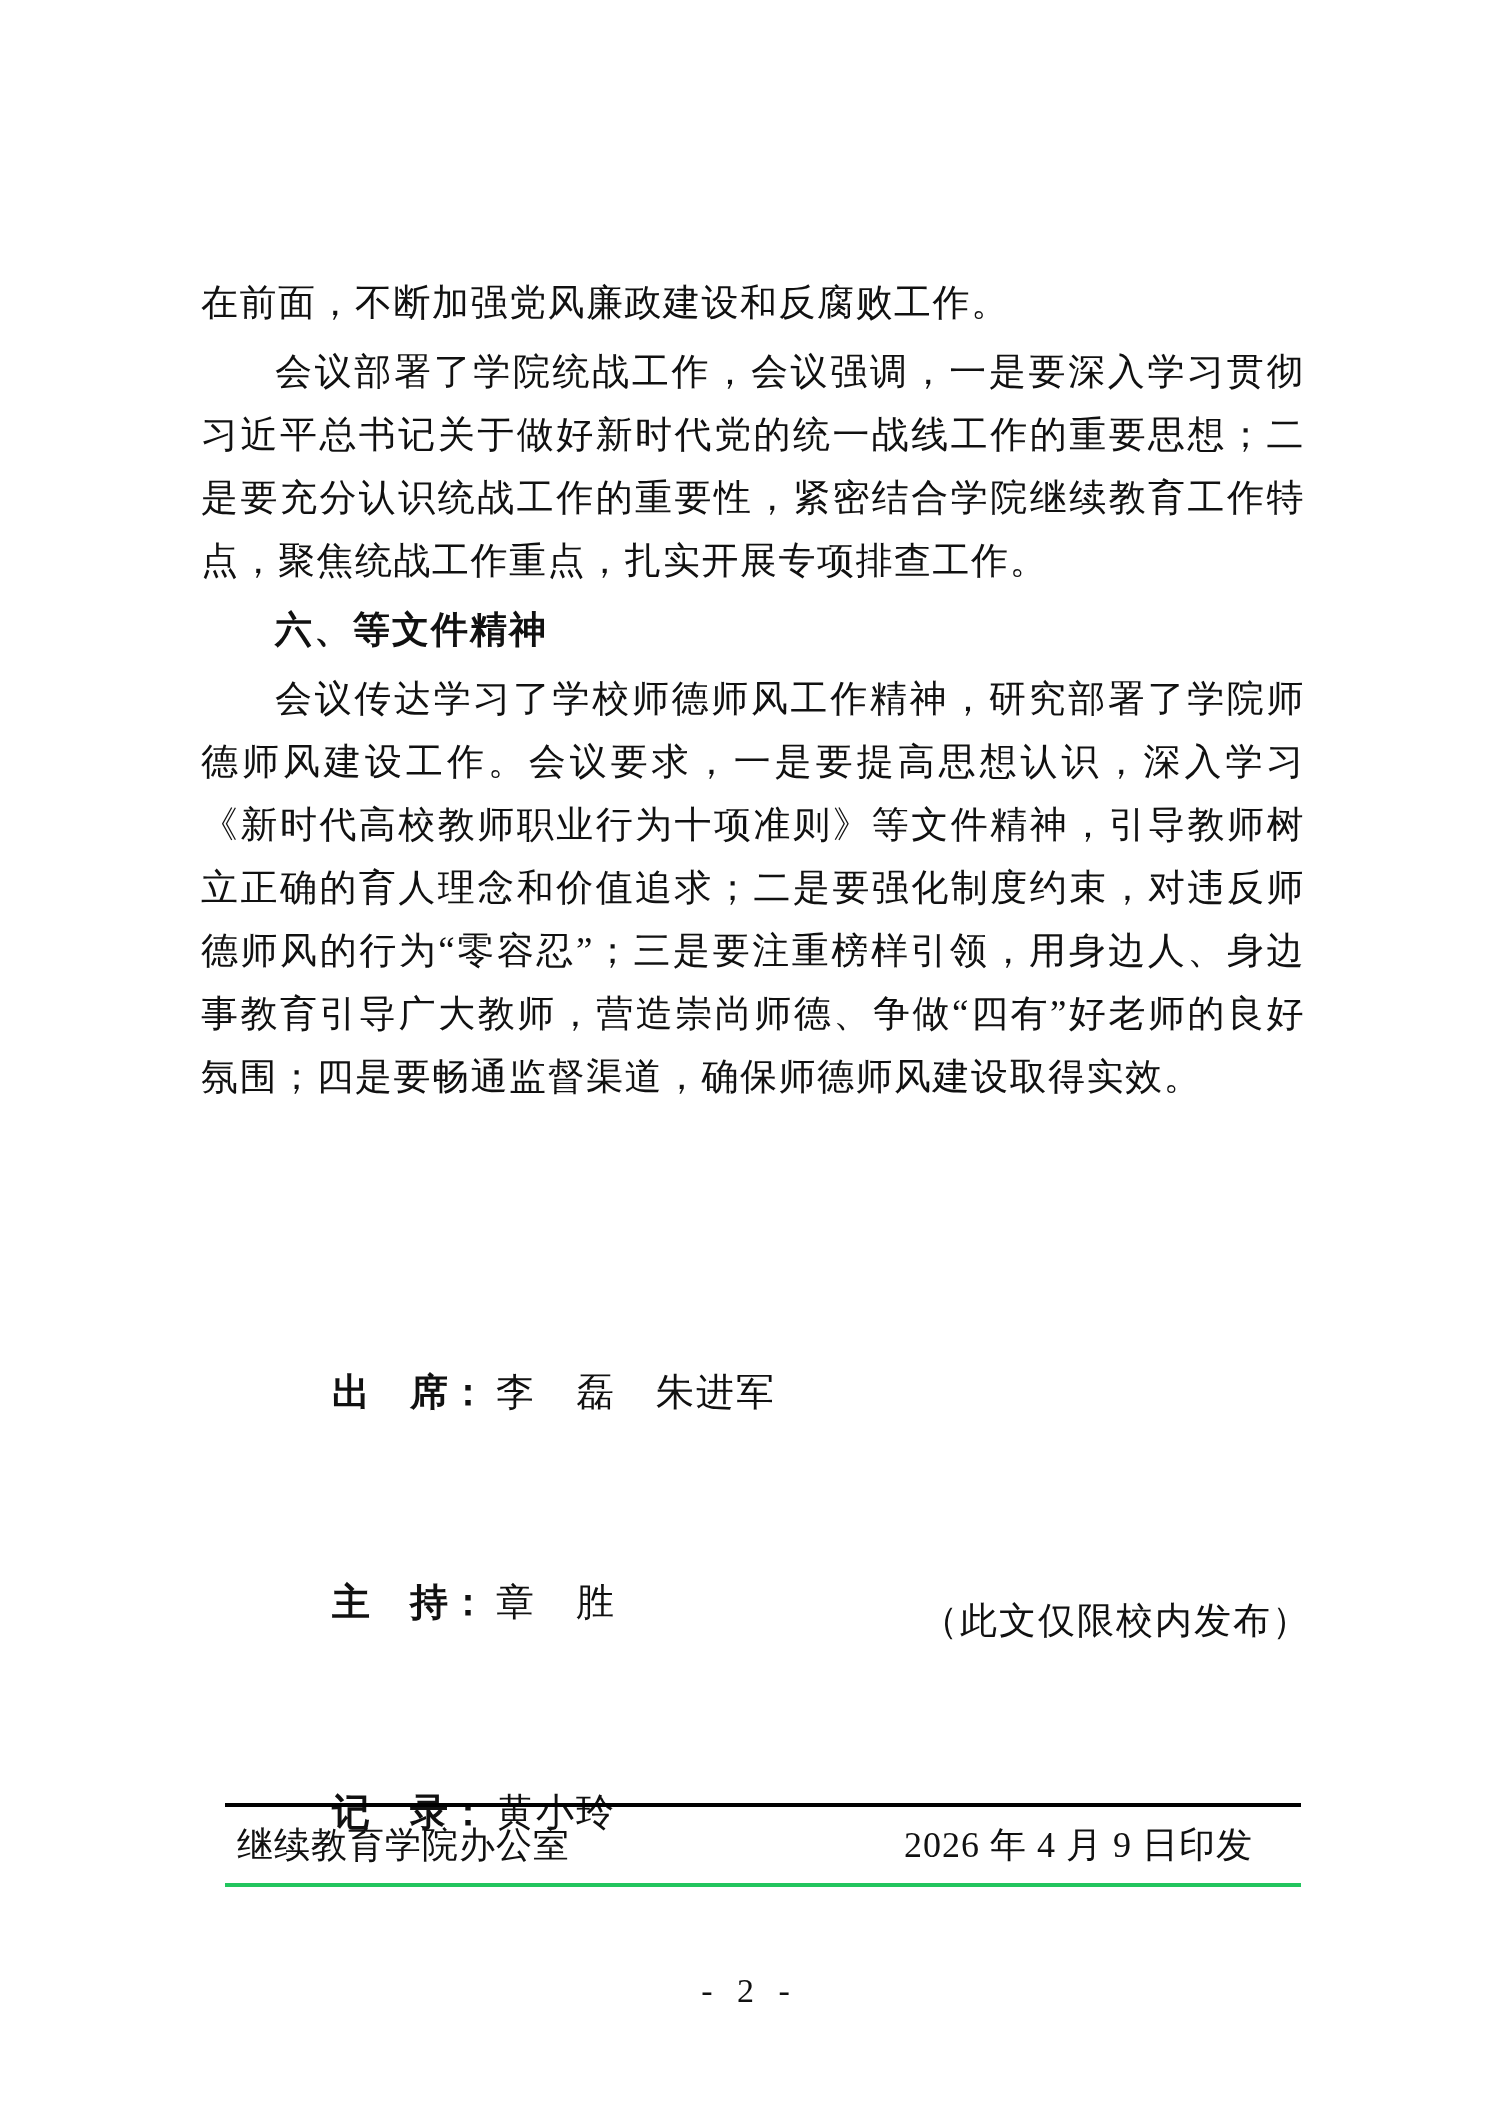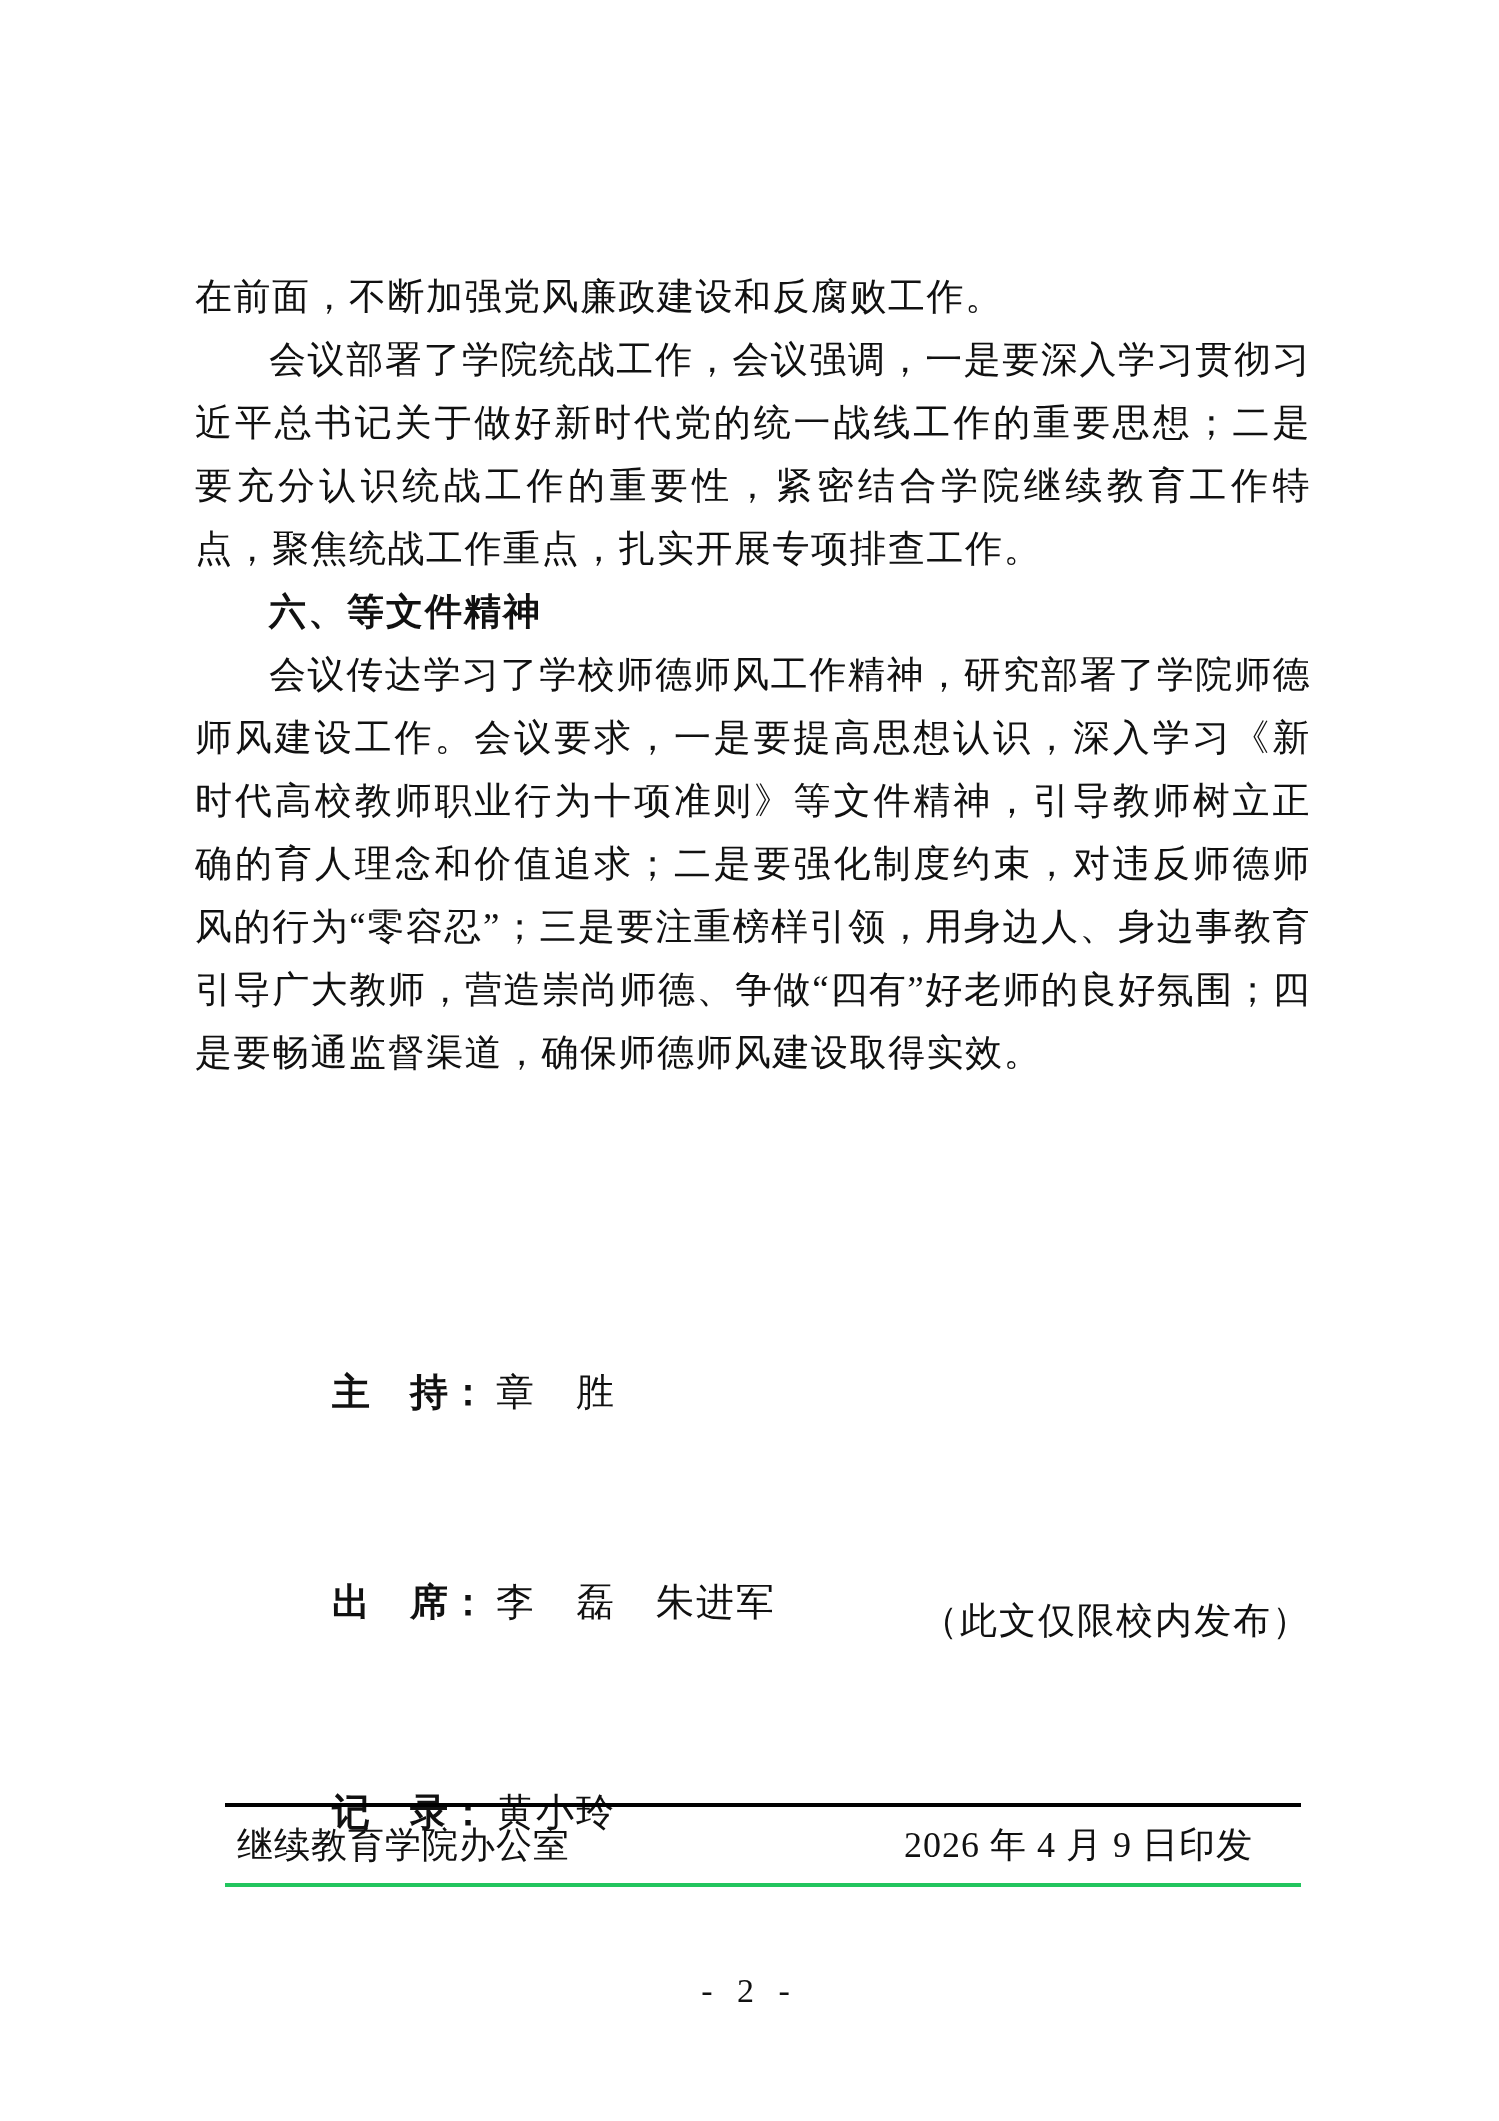--- a/index.html
+++ b/index.html
@@ -22,21 +22,21 @@
     left: 195px;
     top: 265px;
     width: 1116px;
     font-size: 37px;
     line-height: 63px;
     letter-spacing: 1.5px;
     text-align: justify;
     text-justify: inter-character;
   }
   .main-text p {
-    margin: 0;
+    margin: 6px;
   }
   .para-continuation {
     text-indent: 0;
   }
   .para-body {
     text-indent: 2em;
   }
   .section-heading {
     margin: 7px 0 0 0;
     text-indent: 2em;
@@ -127,24 +127,24 @@
 
     <p class="para-body">会议部署了学院统战工作，会议强调，一是要深入学习贯彻习近平总书记关于做好新时代党的统一战线工作的重要思想；二是要充分认识统战工作的重要性，紧密结合学院继续教育工作特点，聚焦统战工作重点，扎实开展专项排查工作。</p>
 
     <p class="section-heading">六、等文件精神</p>
 
     <p class="para-body">会议传达学习了学校师德师风工作精神，研究部署了学院师德师风建设工作。会议要求，一是要提高思想认识，深入学习《新时代高校教师职业行为十项准则》等文件精神，引导教师树立正确的育人理念和价值追求；二是要强化制度约束，对违反师德师风的行为“零容忍”；三是要注重榜样引领，用身边人、身边事教育引导广大教师，营造崇尚师德、争做“四有”好老师的良好氛围；四是要畅通监督渠道，确保师德师风建设取得实效。</p>
   </div>
 
   <div class="roles">
     <div class="role-row">
-      <span class="role-label">主　持：</span><span class="role-names">章　胜</span>
+      <span class="role-label">出　席：</span><span class="role-names">李　磊　朱进军</span>
     </div>
     <div class="role-row">
-      <span class="role-label">出　席：</span><span class="role-names">李　磊　朱进军</span>
+      <span class="role-label">主　持：</span><span class="role-names">章　胜</span>
     </div>
     <div class="role-row">
       <span class="role-label">记　录：</span><span class="role-names">黄小玲</span>
     </div>
   </div>
 
   <div class="note-line">（此文仅限校内发布）</div>
 
   <div class="footer-band">
     <span class="footer-issuer">继续教育学院办公室</span>

